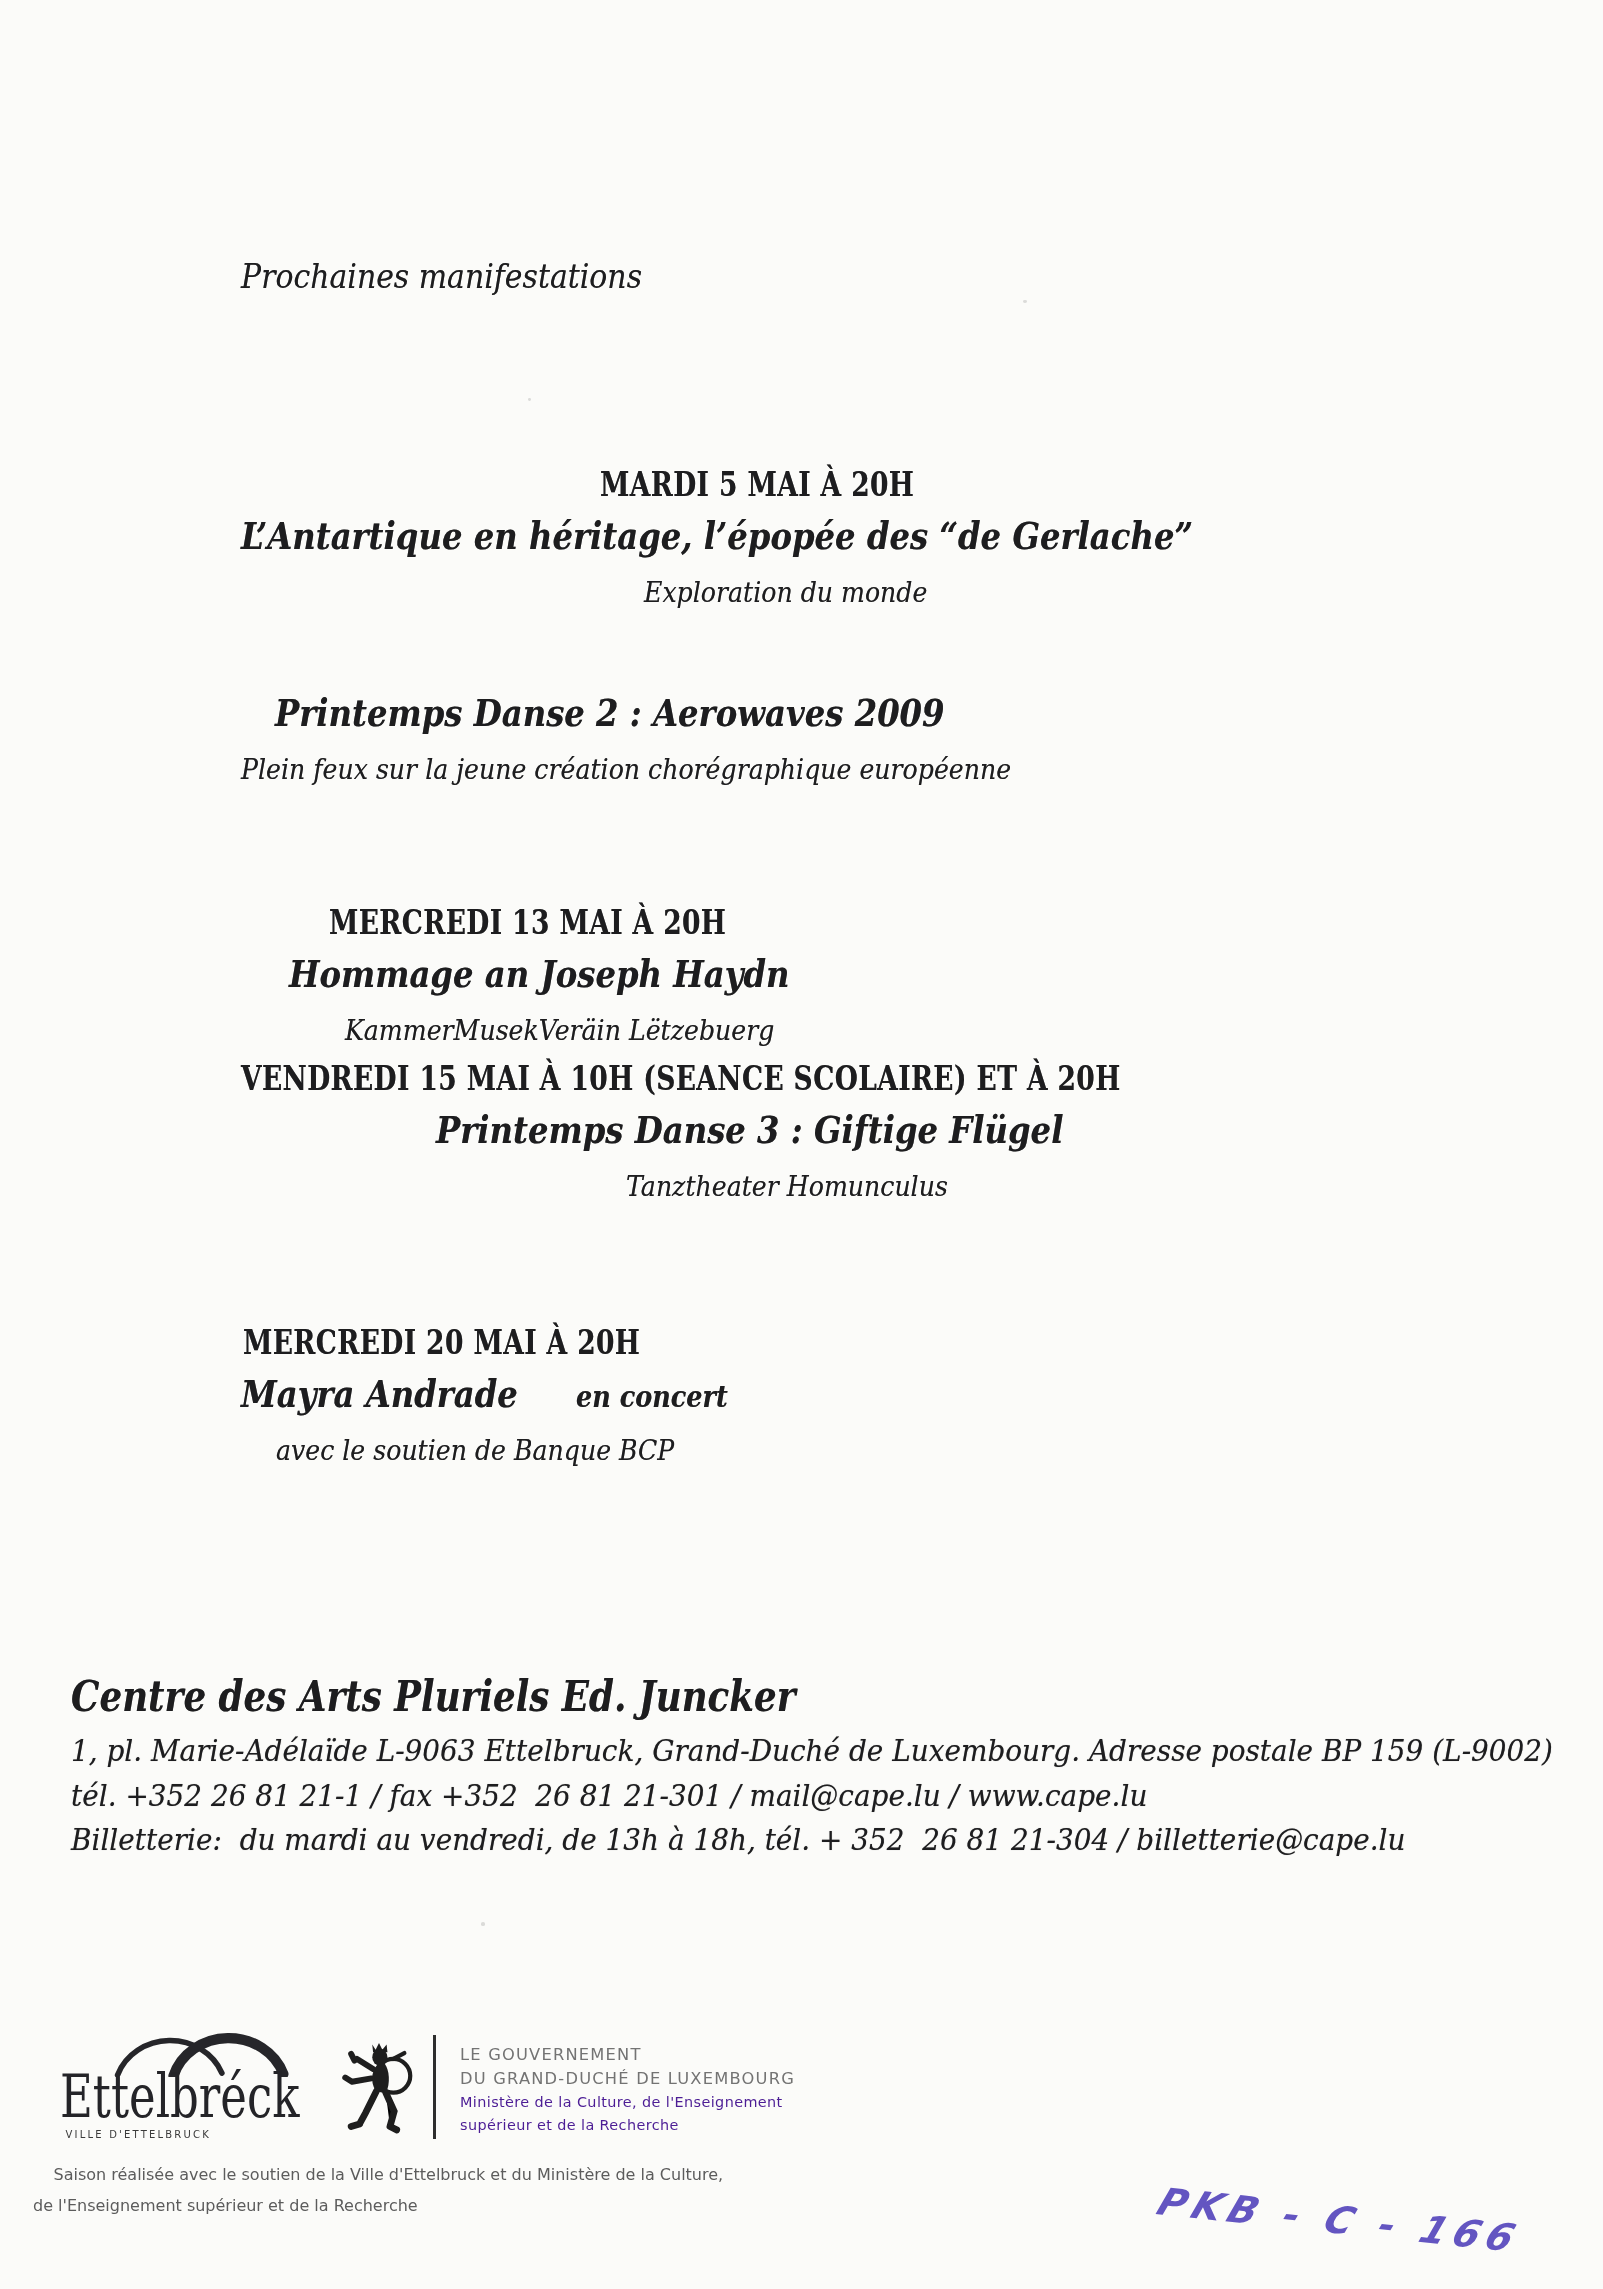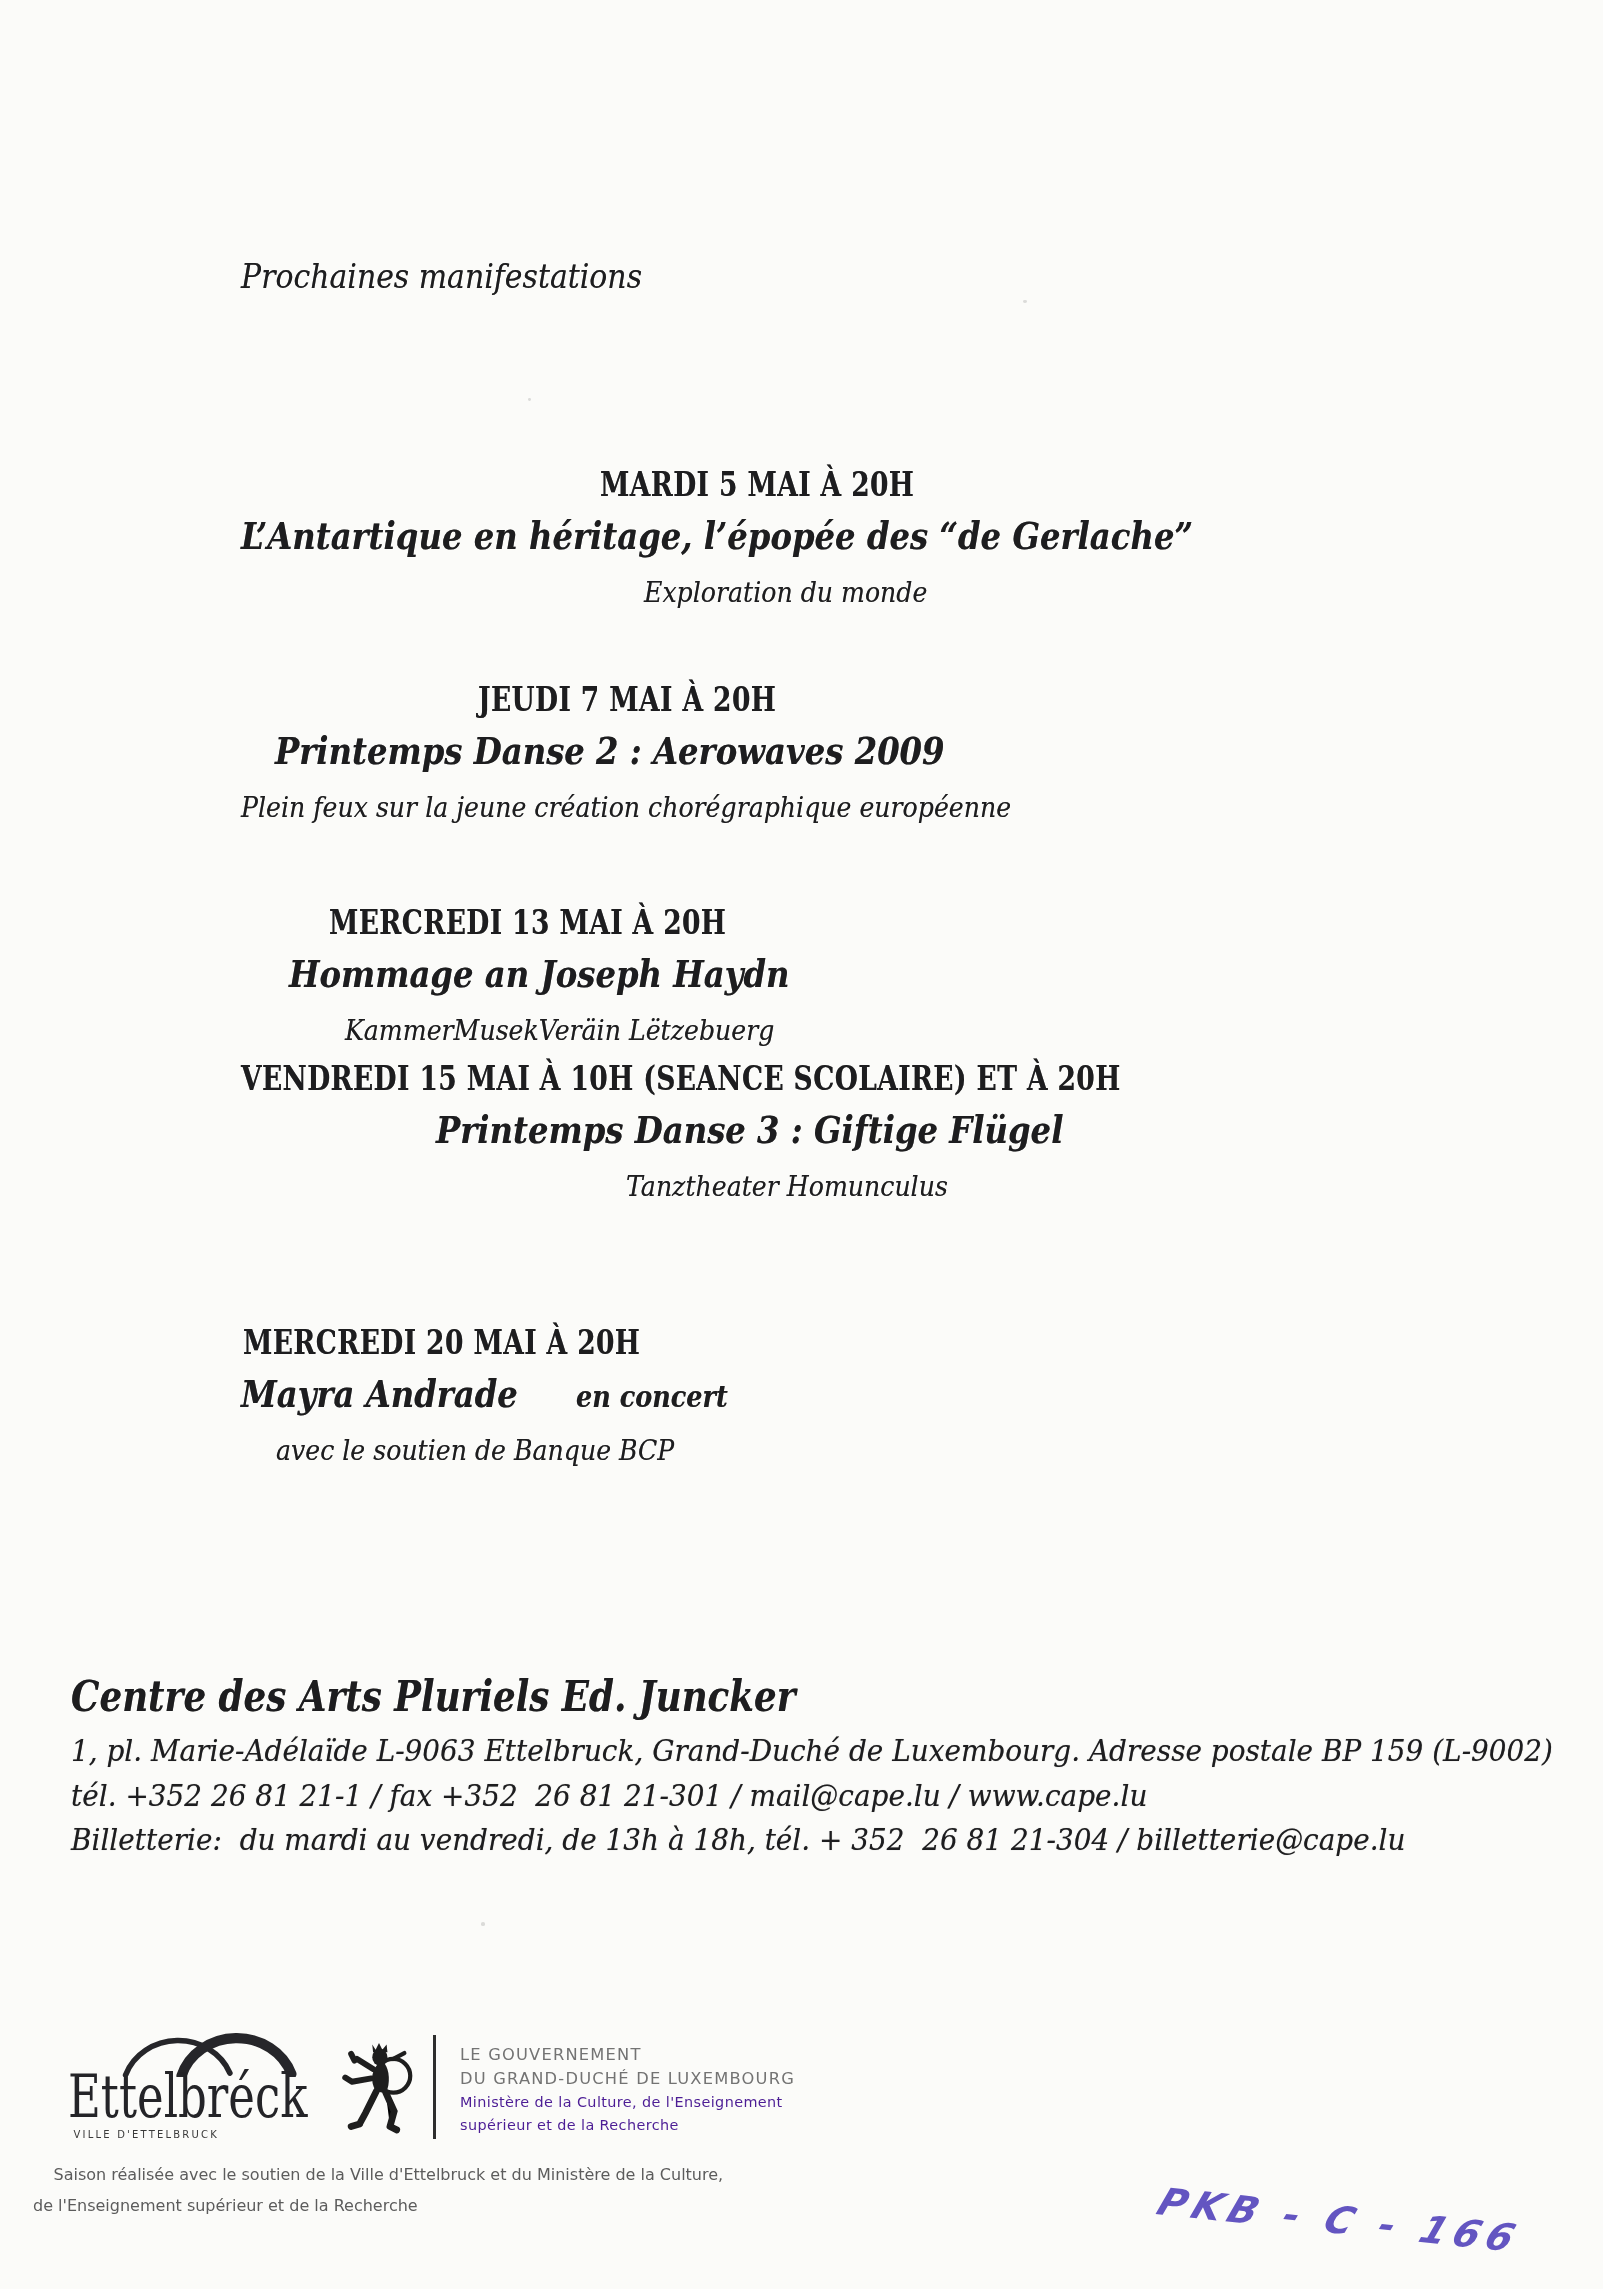--- a/index.html
+++ b/index.html
@@ -27,21 +27,21 @@
   .ev-title{font-size:38px;font-weight:bold;font-style:italic;line-height:1.1;margin-top:11.2px;}
   .ev-title .suffix{font-size:30px;margin-left:9.3px;}
   .ev-sub{font-size:28px;font-style:italic;line-height:1.1;margin-top:21.4px;}
   .e1{top:466px;} .e2{top:681px;} .e3{top:904px;margin-left:48px;} .e4{top:1060px;} .e5{top:1324px;}
 
   .venue{position:absolute;left:71px;top:1676px;}
   .venue-name{font-size:42px;font-weight:bold;font-style:italic;line-height:1;}
   .venue-line{font-size:30px;font-style:italic;line-height:1.18;margin-top:9.3px;white-space:pre;}
   .venue-name + .venue-line{margin-top:15px;}
 
-  .citylogo{position:absolute;left:66px;top:2032px;width:270px;height:117px;}
+  .citylogo{position:absolute;left:58px;top:2032px;width:270px;height:117px;}
   .arches{position:absolute;left:54px;top:-1.9px;}
   .city-word{
     position:absolute;left:1.9px;top:34px;font-size:60px;line-height:1;
     transform:scaleX(.75);transform-origin:0 0;letter-spacing:0px;color:#242428;
   }
   .city-sub{
     position:absolute;left:7.5px;top:97px;
     font-family:"DejaVu Sans", sans-serif;font-size:10px;letter-spacing:2.2px;color:#3a3a3a;
   }
 
@@ -75,21 +75,20 @@
   <span class="sx sx88">Prochaines manifestations</span>
 </div>
 
 <div class="event e1">
   <div class="ev-date ink"><span class="sx sx78">MARDI 5 MAI À 20H</span></div>
   <div class="ev-title ink"><span class="sx sx85">L’Antartique en héritage, l’épopée des “de Gerlache”</span></div>
   <div class="ev-sub ink"><span class="sx sx90">Exploration du monde</span></div>
 </div>
 
 <div class="event e2">
-  <div class="ev-date ink"><span class="sx sx78">JEUDI 7 MAI À 20H</span></div>
   <div class="ev-title ink"><span class="sx sx85">Printemps Danse 2 : Aerowaves 2009</span></div>
   <div class="ev-sub ink"><span class="sx sx90">Plein feux sur la jeune création chorégraphique européenne</span></div>
 </div>
 
 <div class="event e3">
   <div class="ev-date ink"><span class="sx sx78">MERCREDI 13 MAI À 20H</span></div>
   <div class="ev-title ink"><span class="sx sx85">Hommage an Joseph Haydn</span></div>
   <div class="ev-sub ink"><span class="sx sx90">KammerMusekVeräin Lëtzebuerg</span></div>
 </div>
 

